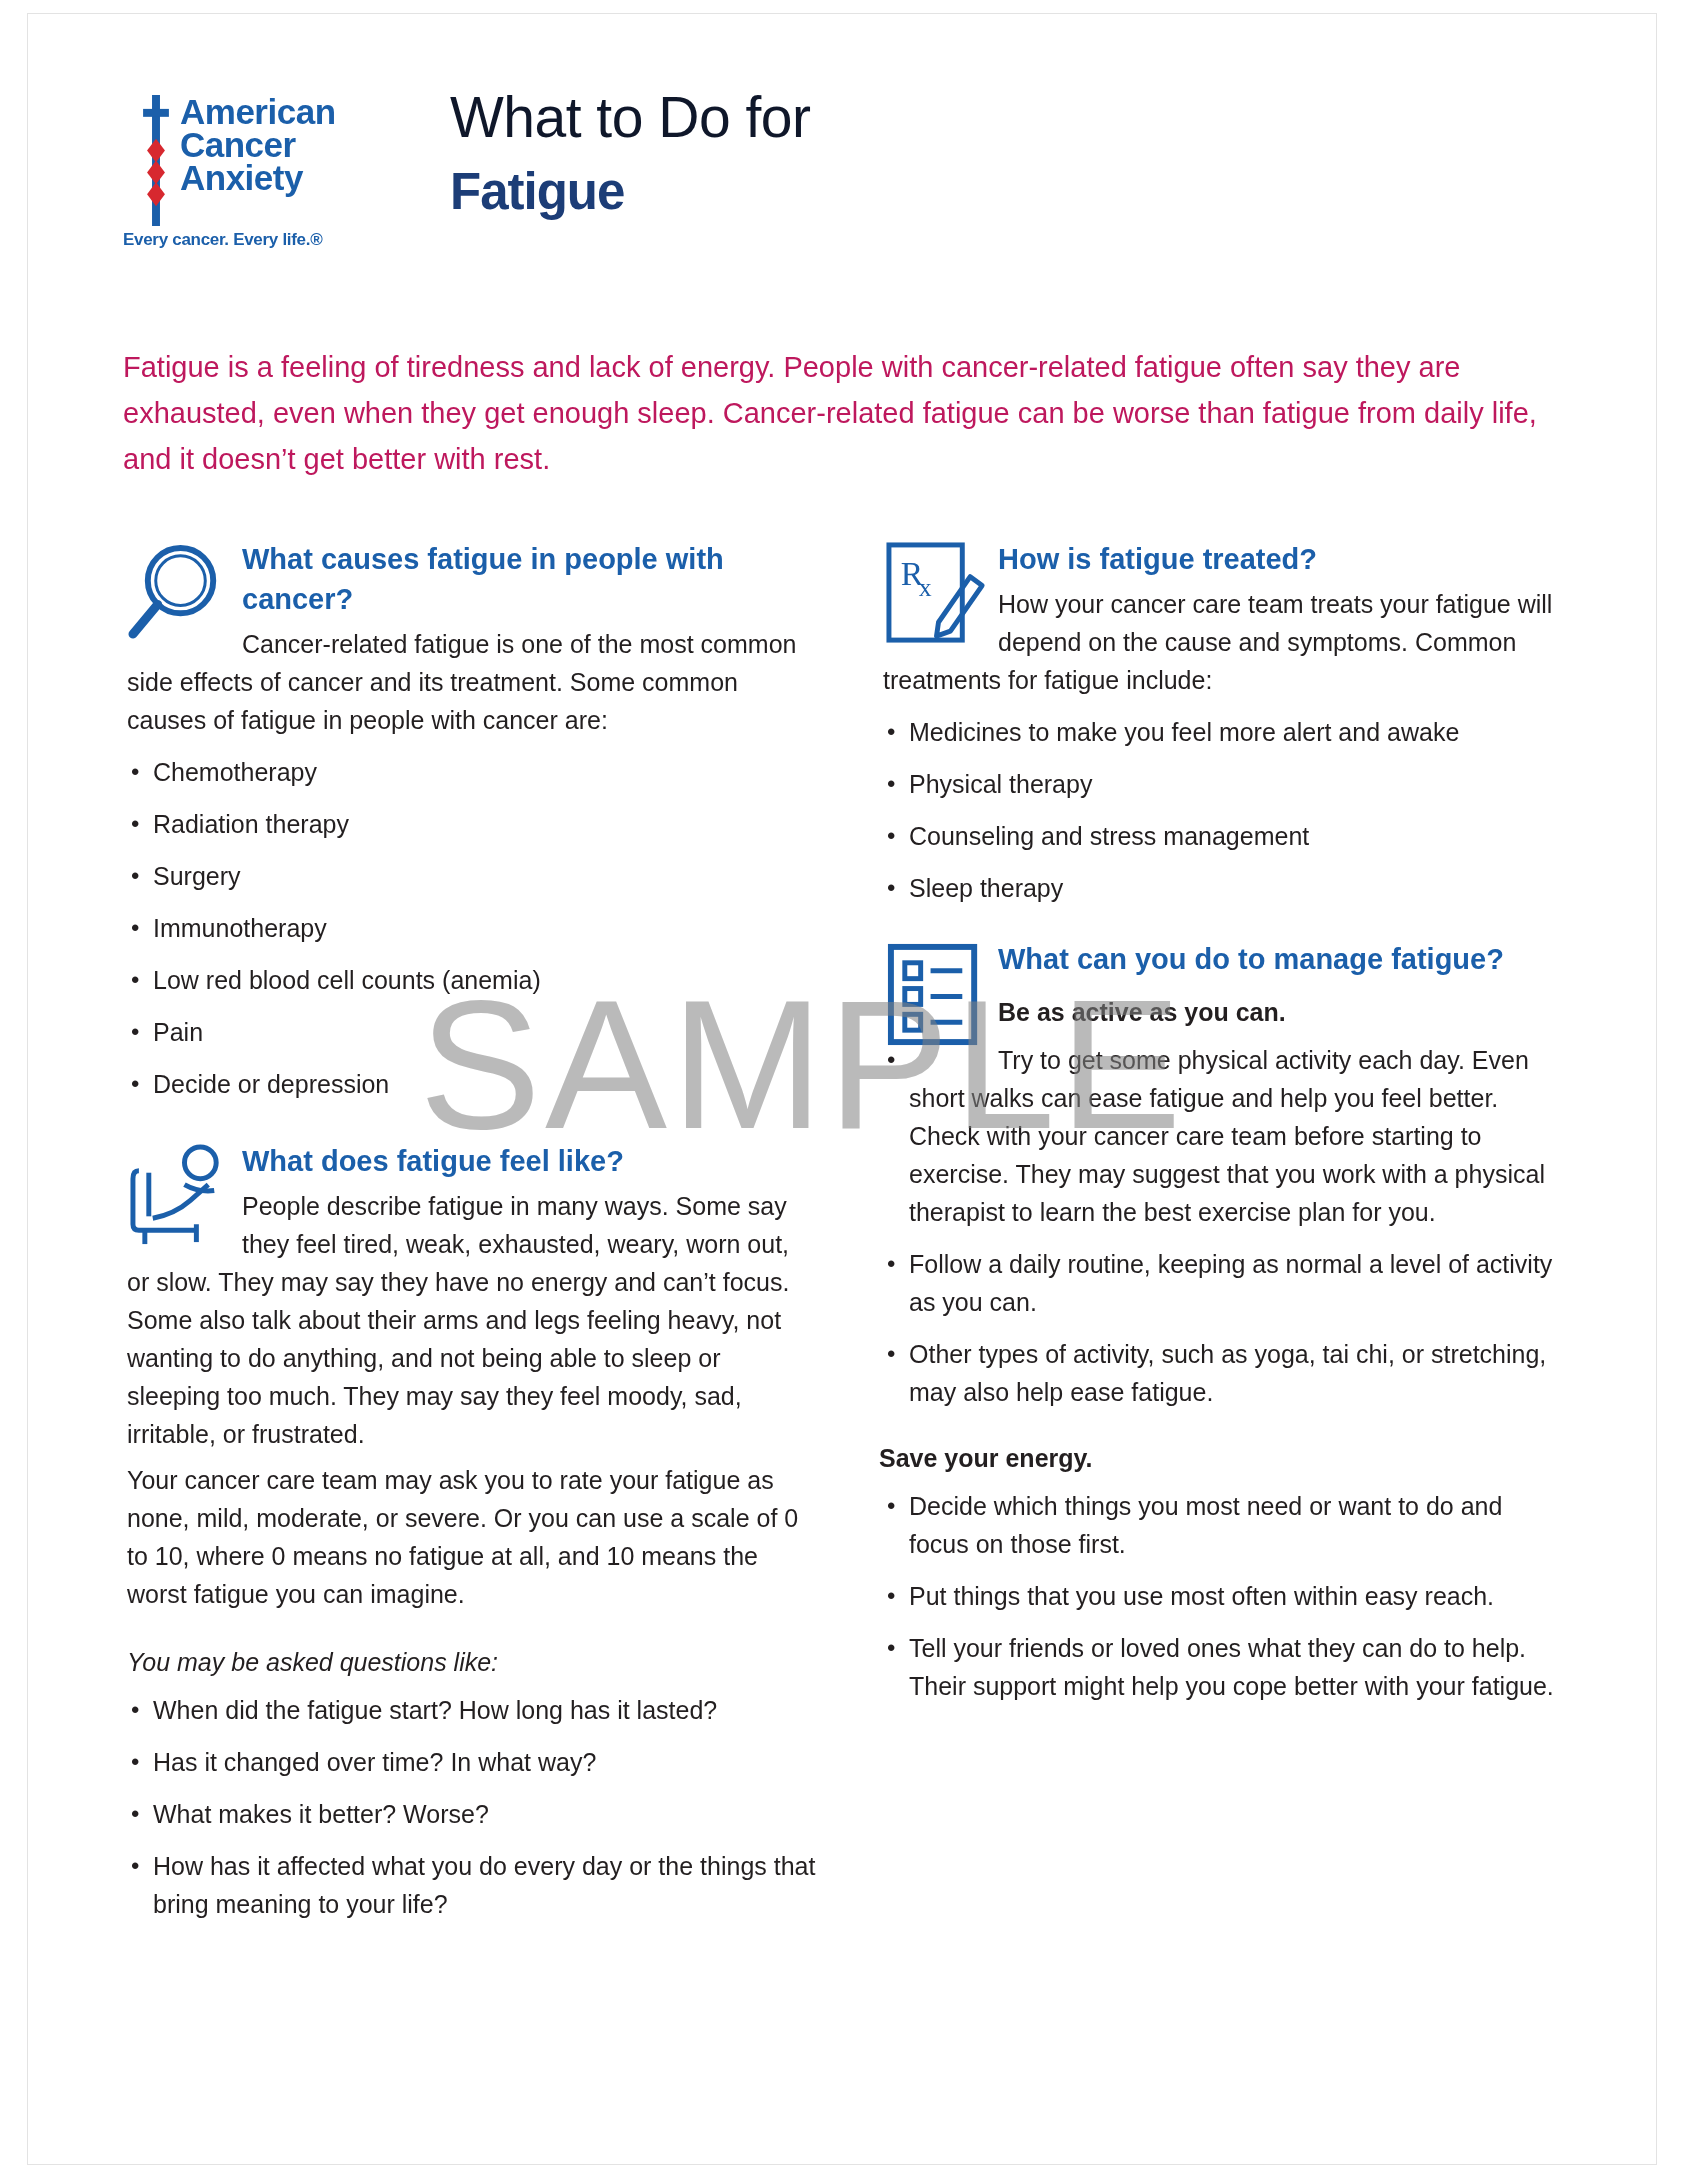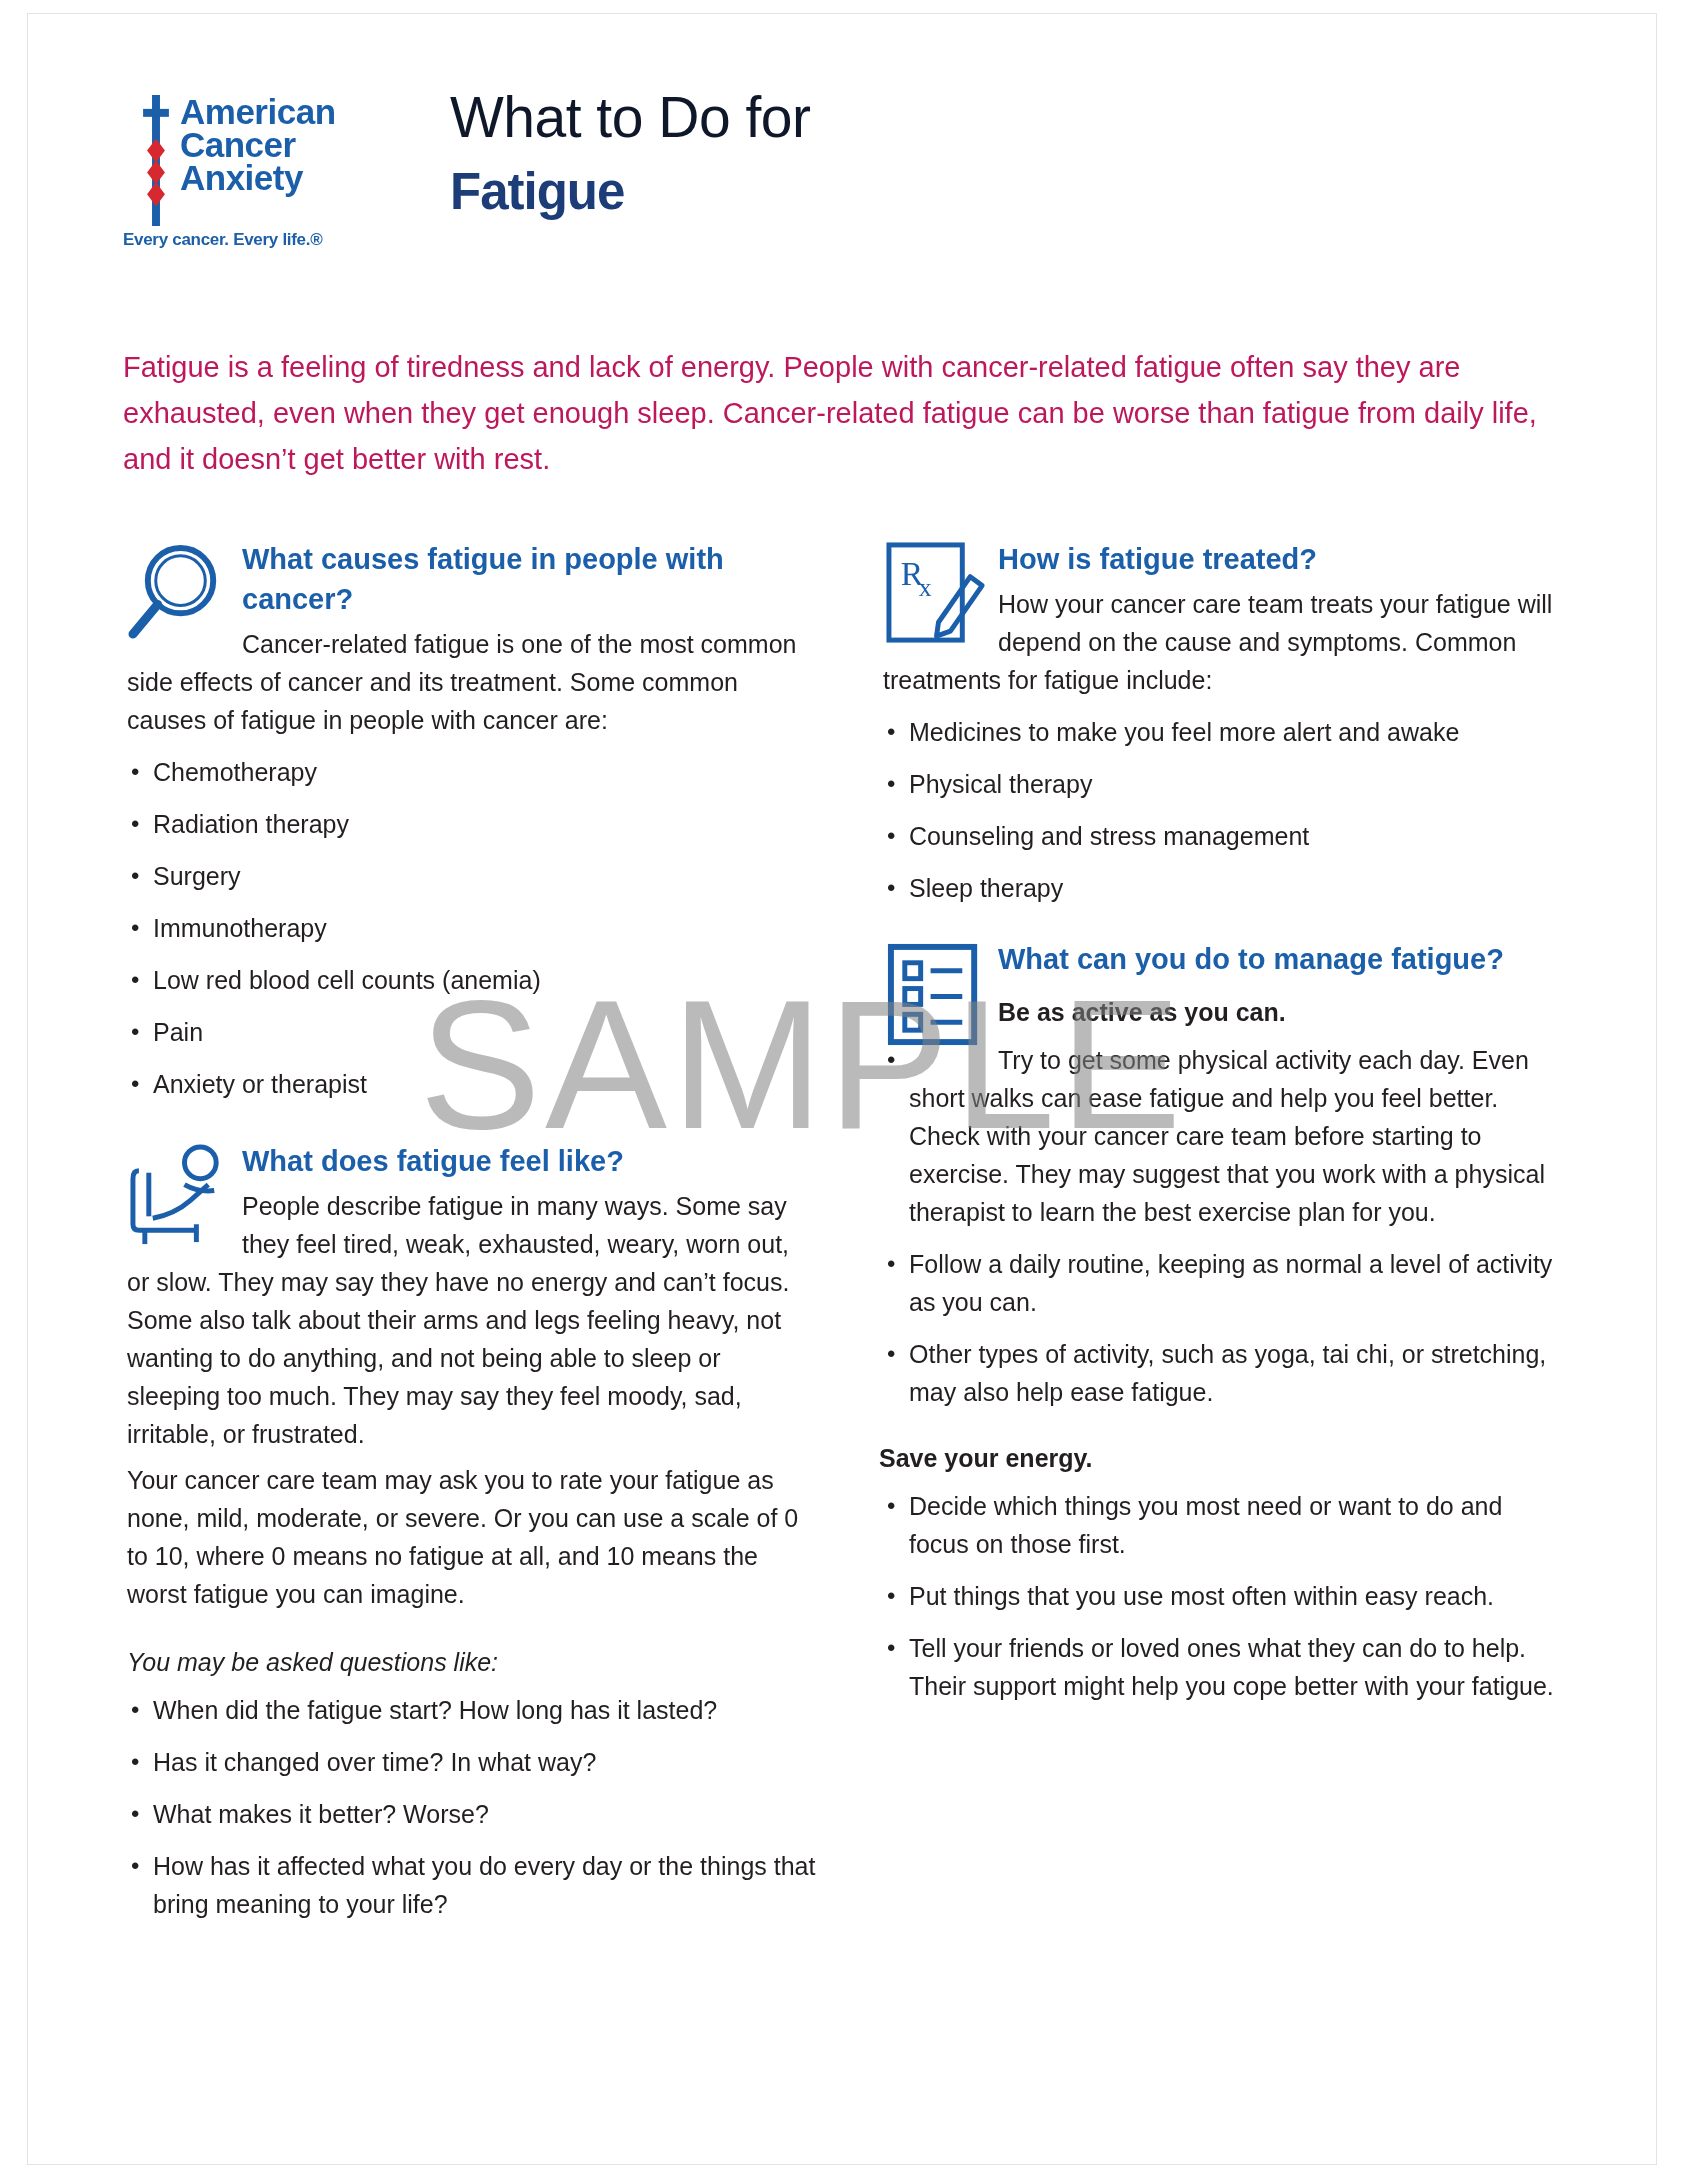--- a/index.html
+++ b/index.html
@@ -240,21 +240,21 @@
       <p class="body-text">Cancer-related fatigue is one of the most common side effects of cancer and its treatment. Some common causes of fatigue in people with cancer are:</p>
       <div style="clear:both"></div>
 
       <ul class="bullets">
         <li>Chemotherapy</li>
         <li>Radiation therapy</li>
         <li>Surgery</li>
         <li>Immunotherapy</li>
         <li>Low red blood cell counts (anemia)</li>
         <li>Pain</li>
-        <li>Anxiety or therapist</li>
+        <li>Decide or depression</li>
       </ul>
 
       <div style="height:24px"></div>
 
       <div class="icon-float icon-box">
         <svg viewBox="0 0 120 112" width="119" height="111">
           <circle cx="78" cy="22" r="16" fill="none" stroke="#1b5faa" stroke-width="5"></circle>
           <path d="M16 30 q-6 0 -6 8 l0 46 q0 6 6 6 l56 0" fill="none" stroke="#1b5faa" stroke-width="5"></path>
           <path d="M26 32 l0 44" fill="none" stroke="#1b5faa" stroke-width="5"></path>
           <path d="M30 78 q22 -4 38 -18 q10 -9 18 -16" fill="none" stroke="#1b5faa" stroke-width="5"></path>

